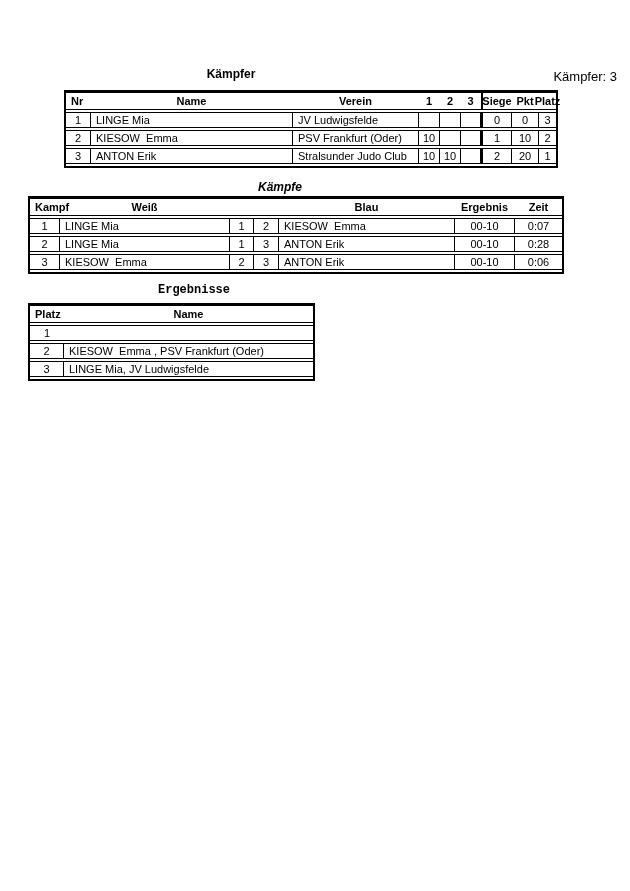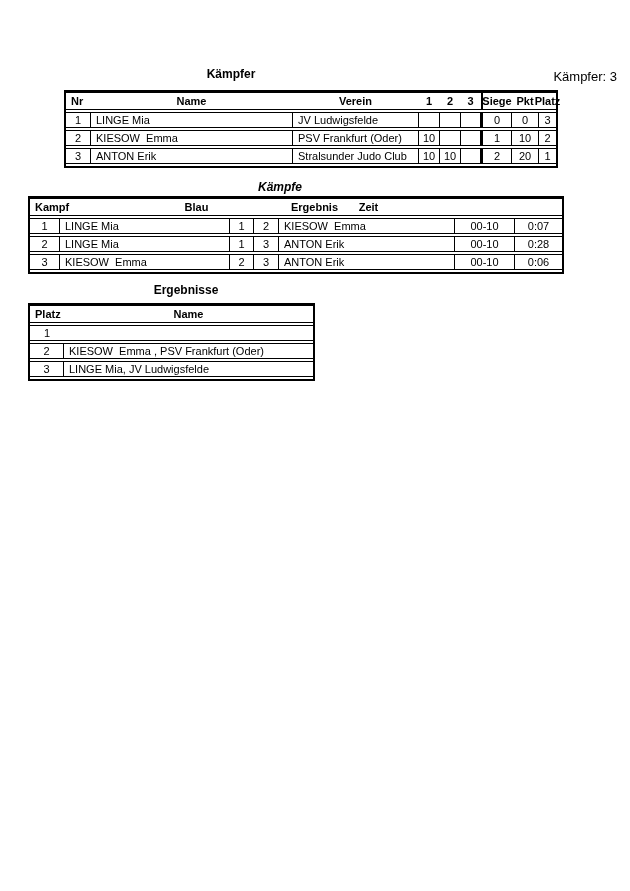--- a/index.html
+++ b/index.html
@@ -13,21 +13,21 @@
     position:absolute; top:44px; left:0; width:630px;
     text-align:center; font-size:21px; font-weight:bold;
     white-space:pre; letter-spacing:0.2px;
   }
   .sec-title {
     position:absolute; width:120px; text-align:center;
     font-size:12px; font-weight:bold; white-space:pre;
   }
   .sec-title.t1 { left:171px; top:67px;text-align:center; }
   .sec-title.t2 { left:220px; top:180px;font-style:italic; }
-  .sec-title.t3 { left:126px; top:283px; }
+  .sec-title.t3 { left:134px; top:283px;font-family:Liberation Mono, monospace; }
   .count-label {
     position:absolute; top:69px; right:13px;
     font-size:13px; white-space:pre;
   }
   .tbl {
     position:absolute; border:2px solid #000; background:#fff;
     box-sizing:border-box;
   }
   .tbl1 { left:28px; top:90px;  width:494px;margin-left:36px; }
   .tbl2 { left:28px; top:196px; width:536px; }
@@ -113,20 +113,21 @@
       <div class="c t1-pkt">20</div>
       <div class="c t1-platz">1</div>
     </div>
   </div>
 
   <div class="sec-title t2">Kämpfe</div>
 
   <div class="tbl tbl2">
     <div class="trow thead">
       <div class="c left t2-kampf">Kampf</div>
+      <div class="c t2-weiss">Weiß</div>
       <div class="c t2-n1"></div>
       <div class="c t2-n2"></div>
       <div class="c t2-blau">Blau</div>
       <div class="c t2-erg">Ergebnis</div>
       <div class="c t2-zeit">Zeit</div>
     </div>
     <div class="trow">
       <div class="c t2-kampf">1</div>
       <div class="c left t2-weiss">LINGE Mia</div>
       <div class="c t2-n1">1</div>

